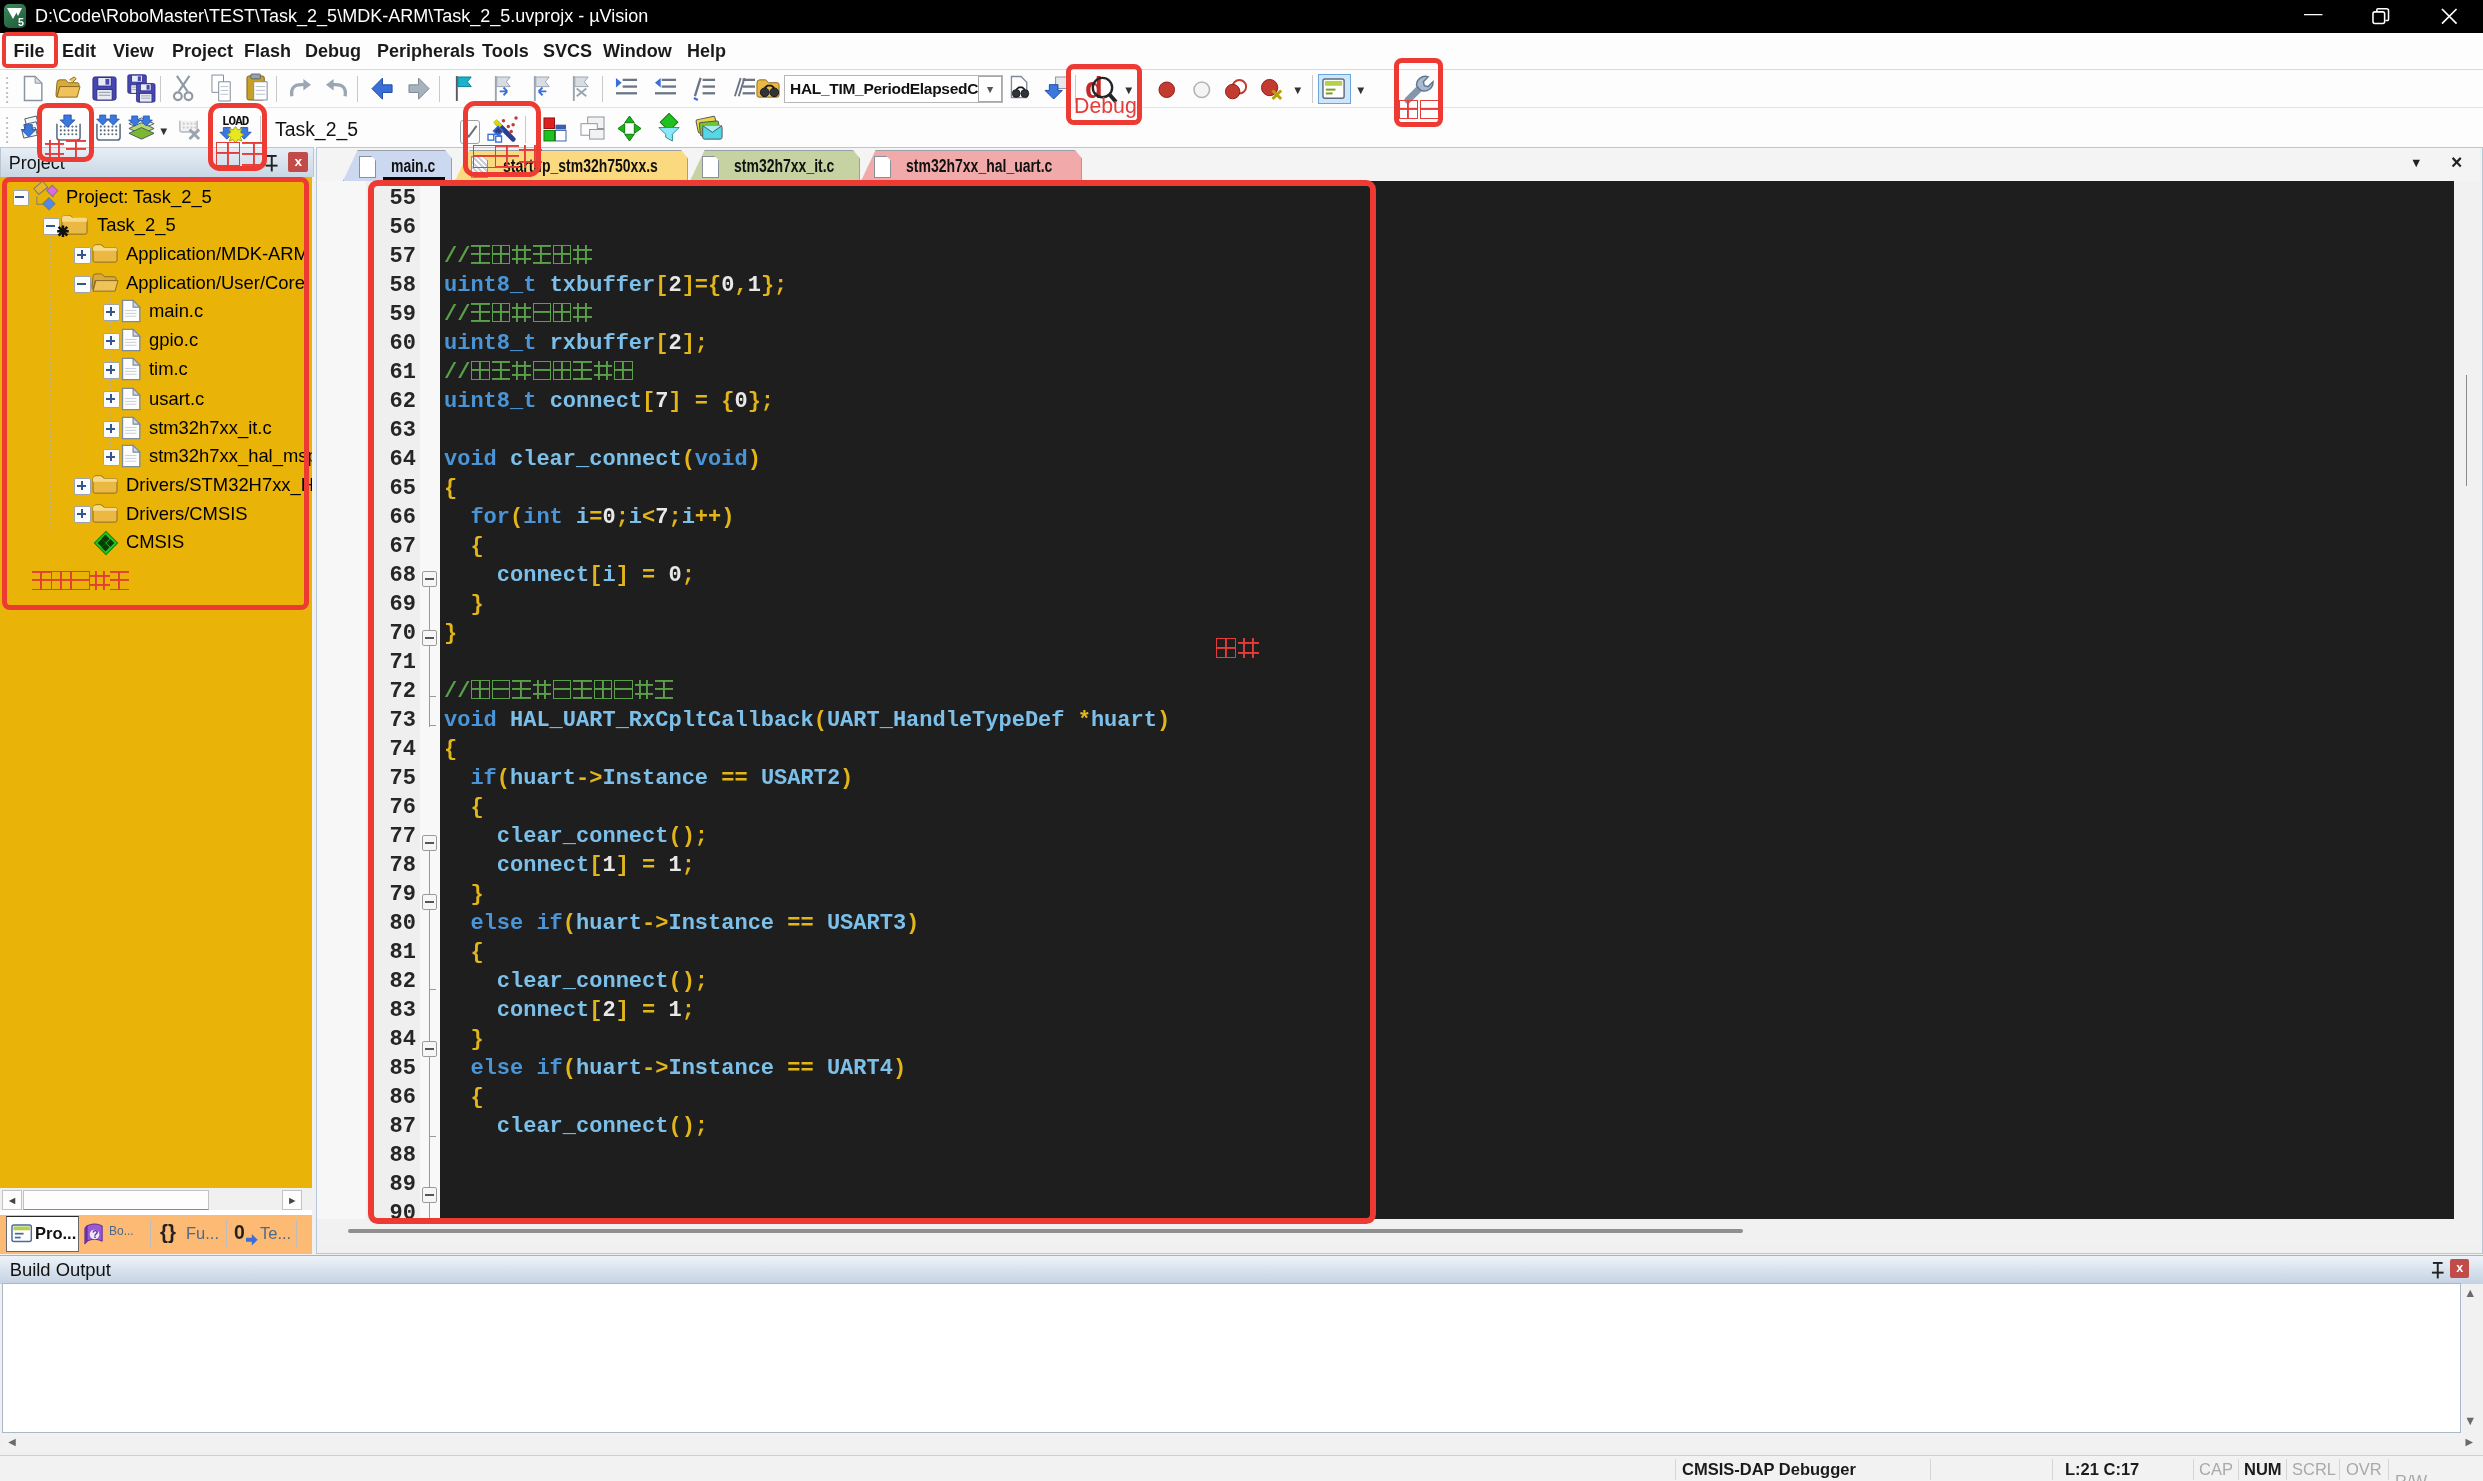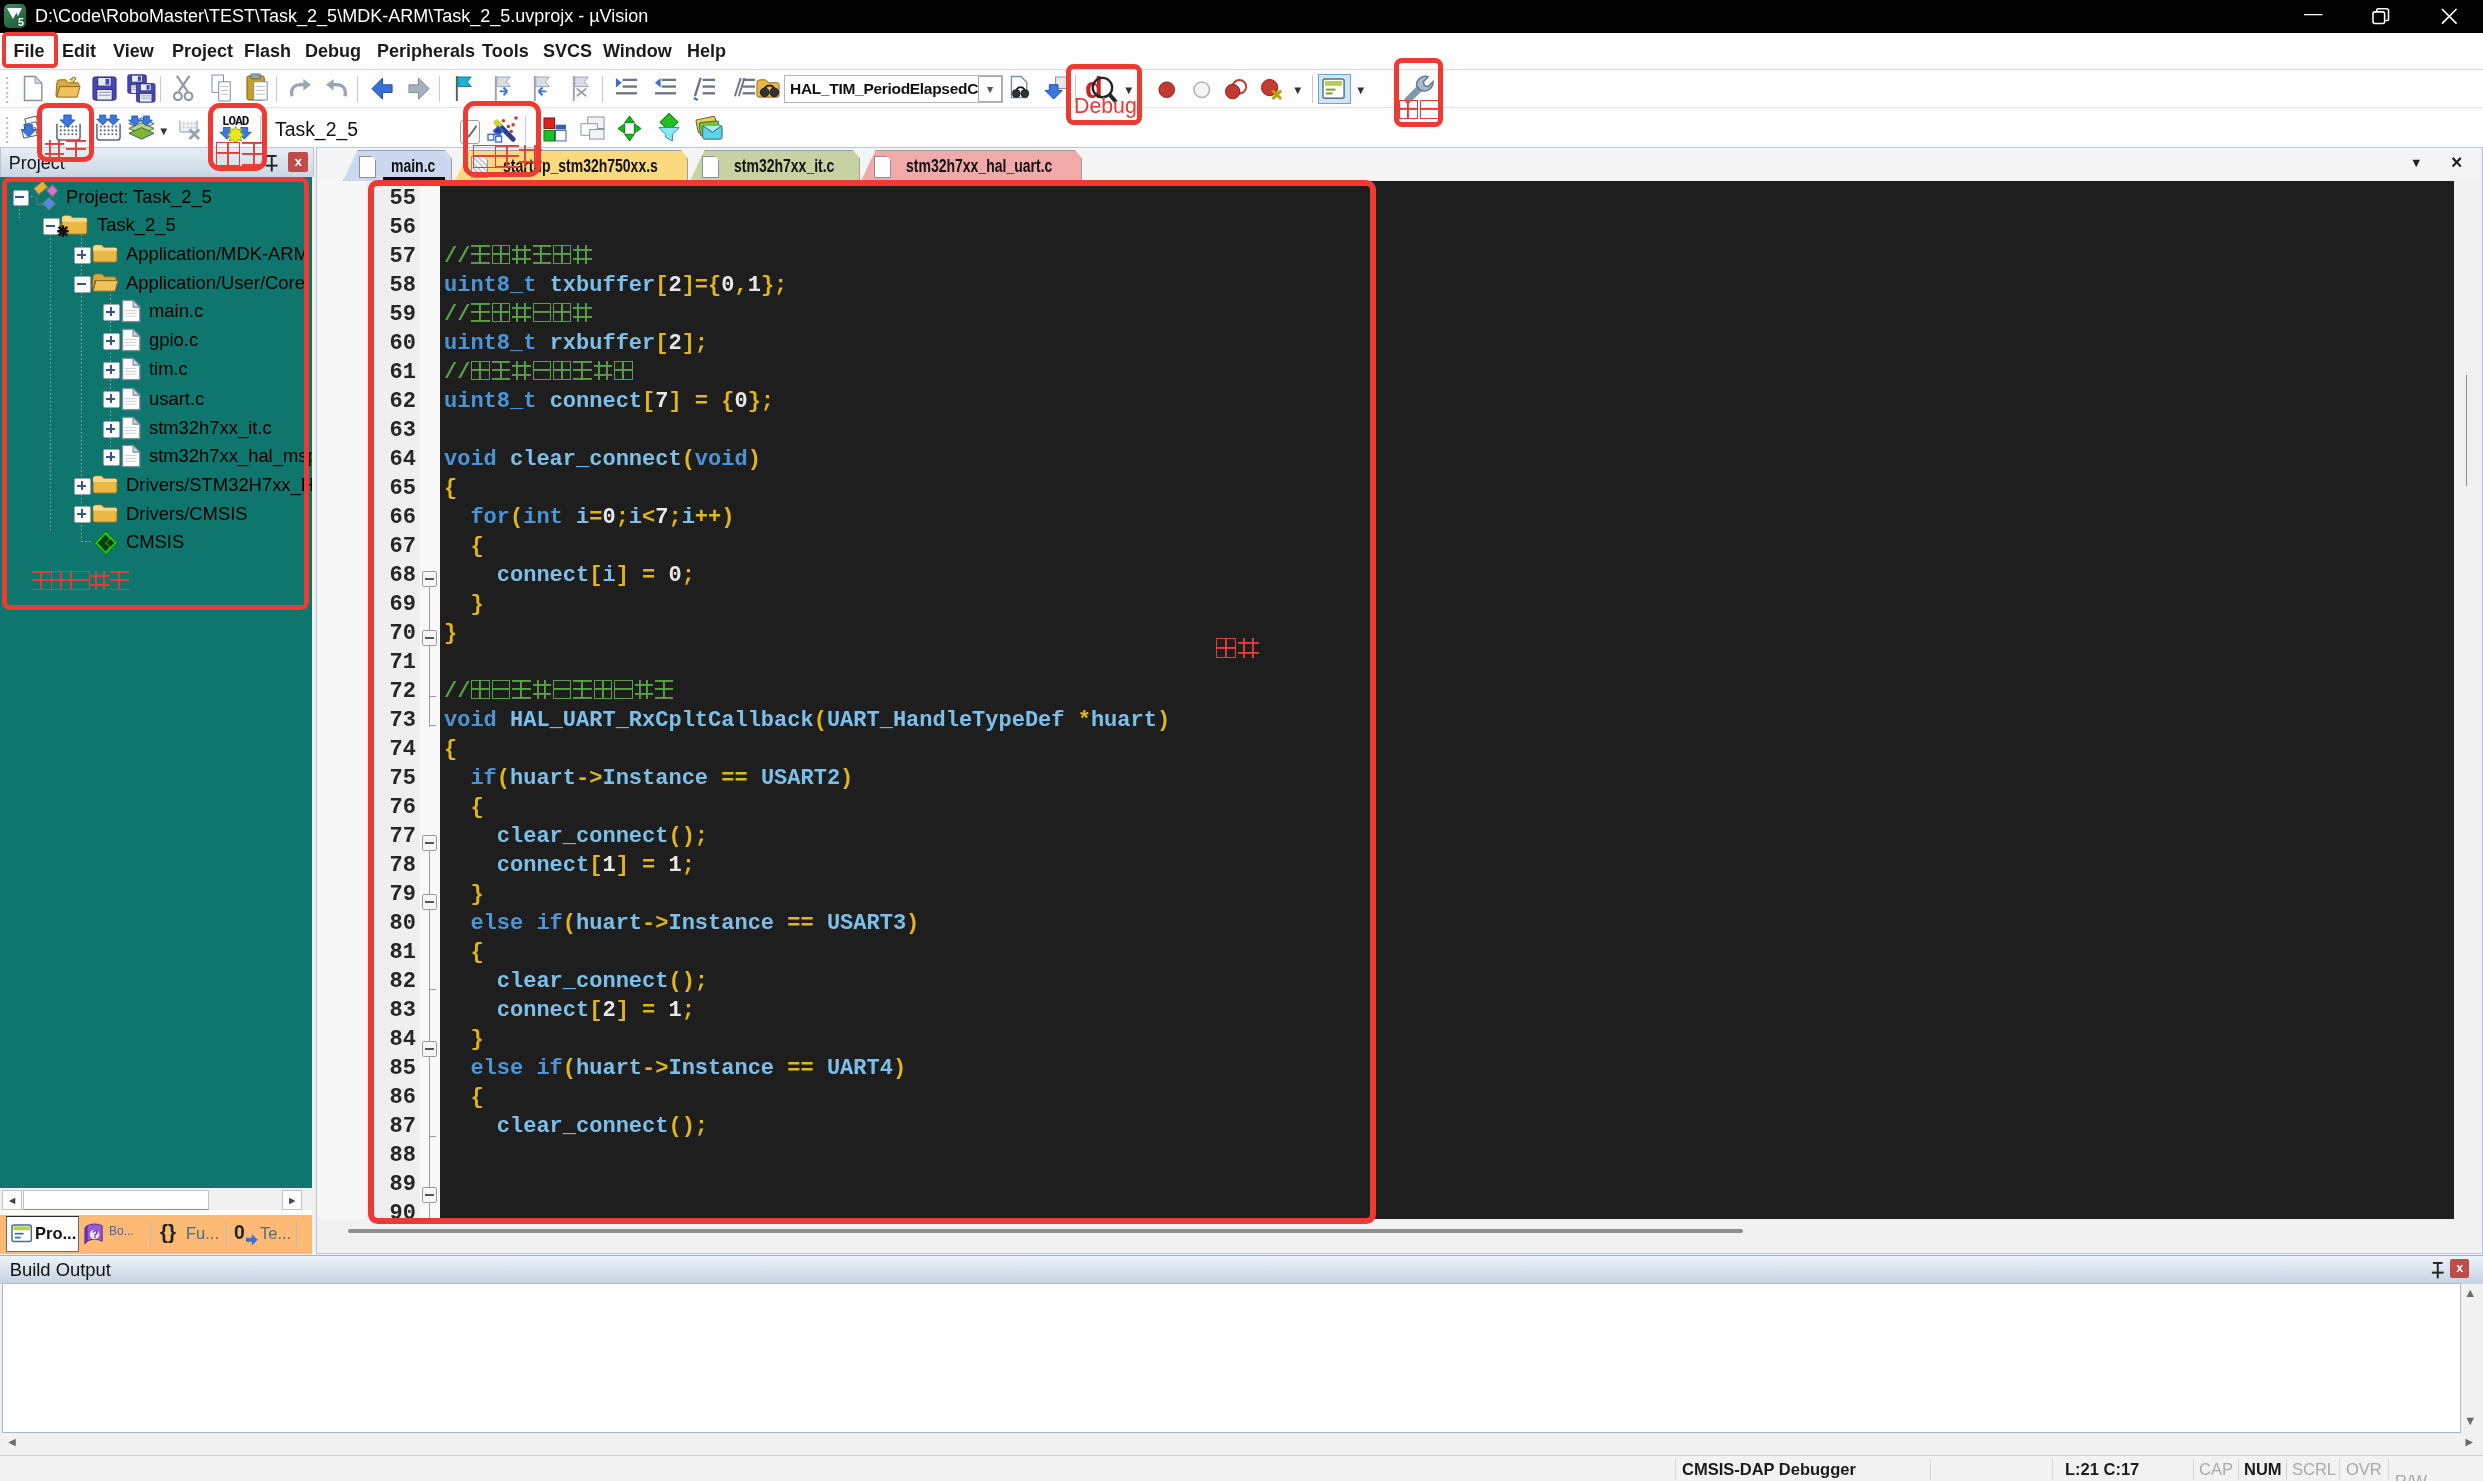--- a/index.html
+++ b/index.html
@@ -18,21 +18,21 @@
 #tb1{position:absolute;left:0;top:70px;width:2483px;height:37px;background:#fdfdfd;}
 #tb2{position:absolute;left:0;top:107px;width:2483px;height:41px;background:#fdfdfd;border-top:1px solid #e3e3e3;}
 .tsep{position:absolute;width:1px;background:#c9c9c9;}
 .grip{position:absolute;width:3.9px;color:#b9b9b9;font-size:7.8px;line-height:4.9px;overflow:hidden;}
 
 #lpanel{position:absolute;left:0;top:147px;width:312px;height:1107px;background:#fff;}
 #lphead{position:absolute;left:0;top:0;width:312px;height:29px;background:linear-gradient(#e7eef6,#c9d7e4);border:1px solid #b9c6d2;border-bottom:none;}
 #lphead .t{position:absolute;left:7.8px;top:4.9px;font-size:18px;color:#111;}
 #lpx{position:absolute;left:287px;top:3.9px;width:20.4px;height:20.4px;background:#c14b49;color:#fff;font-size:13.6px;text-align:center;line-height:20.4px;font-weight:bold;border-radius:1.9px;}
 
-#tree{position:absolute;left:0;top:29px;width:312px;height:1012px;background:#0f766e;overflow:hidden;}
+#tree{position:absolute;left:0;top:29px;width:312px;height:1012px;background:#eab308;overflow:hidden;}
 .trow{position:absolute;font-size:18.4px;color:#000;white-space:nowrap;}
 .ebox{position:absolute;width:14.6px;height:14.6px;background:#fcfcfc;border:1px solid #9aa5b1;border-radius:1.9px;color:#33568e;}
 .ebox:before{content:"";position:absolute;left:1.9px;top:5.8px;width:8.7px;height:1.9px;background:#33568e;}
 .ebox.plus:after{content:"";position:absolute;left:5.8px;top:1.9px;width:1.9px;height:8.7px;background:#33568e;}
 
 #lphs{position:absolute;left:0;top:1041px;width:312px;height:22px;background:#f0f0f0;}
 #lptabs{position:absolute;left:0;top:1068px;width:312px;height:39px;background:#fdba74;font-size:16.5px;color:#333;}
 
 #editor{position:absolute;left:316px;top:147px;width:2167px;height:1107px;background:#f0f0f0;border:1.9px solid #b7c7da;box-sizing:border-box;}
 #tabbar{position:absolute;left:0;top:0;width:2163px;height:33px;background:#f4f4f4;border-bottom:1px solid #c9c9c9;}

